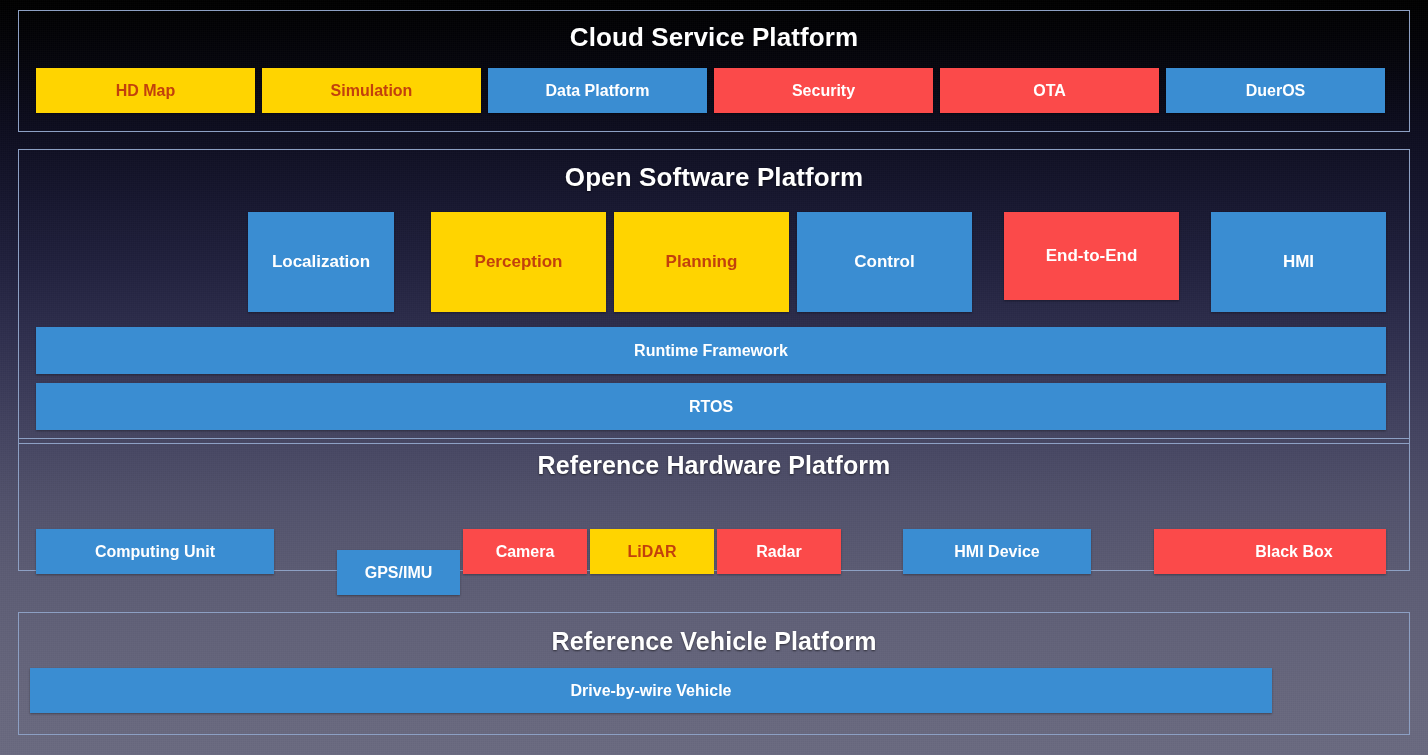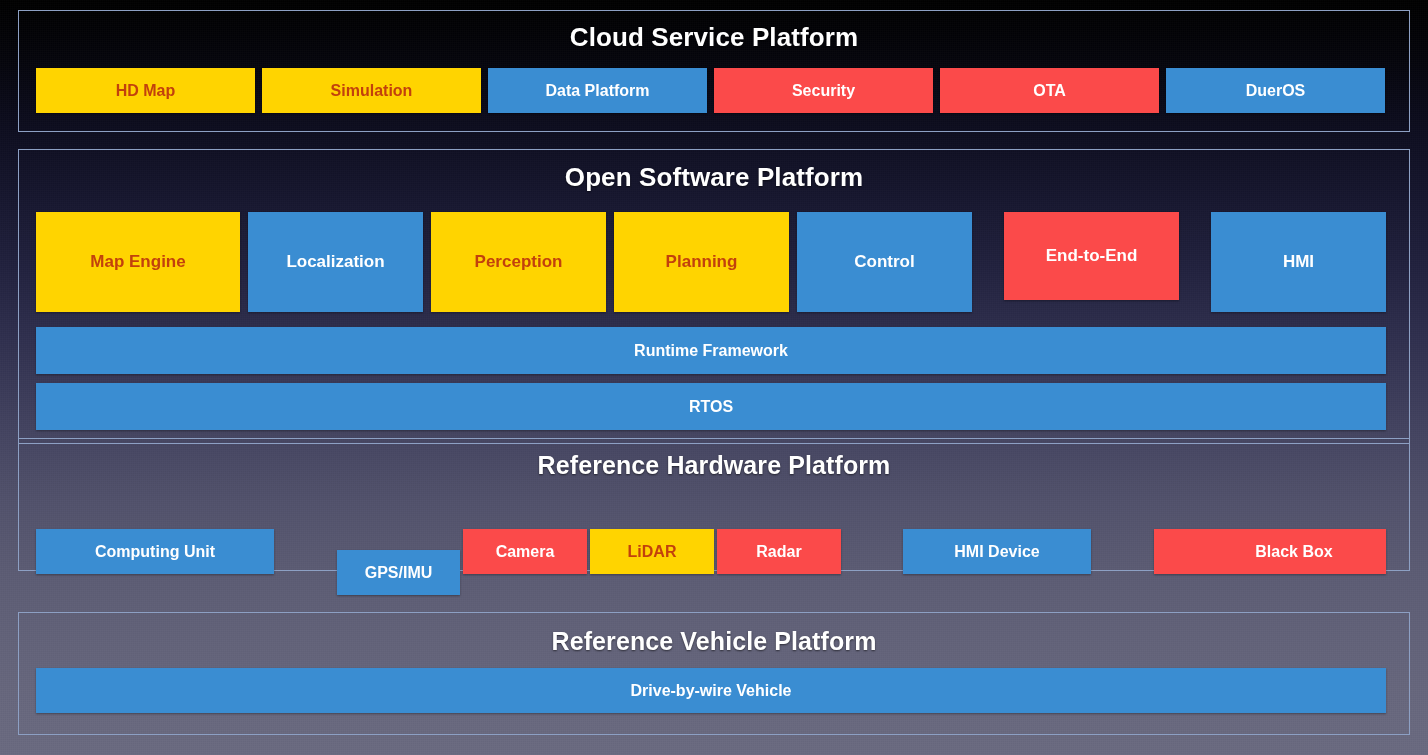--- a/index.html
+++ b/index.html
@@ -103,24 +103,21 @@
   <div class="box red lbl-16" style="left:940px; top:68px; width:219px; height:45px;">
     <span>OTA</span>
   </div>
   <div class="box blue lbl-16" style="left:1166px; top:68px; width:219px; height:45px;">
     <span>DuerOS</span>
   </div>
 
   <div class="panel" style="left:18px; top:149px; width:1392px; height:295px;">
     <div class="panel-title t-soft" style="top:12px;">Open Software Platform</div>
   </div>
-  <div class="box yellow lbl-17" style="left:36px; top:212px; width:204px; height:100px;">
-    <span>Map Engine</span>
-  </div>
-  <div class="box blue lbl-17" style="left:248px; top:212px; width:175px; height:100px;">
+  <div class="box blue lbl-17" style="left:248px; top:212px; width:146px; height:100px;">
     <span>Localization</span>
   </div>
   <div class="box yellow lbl-17" style="left:431px; top:212px; width:175px; height:100px;">
     <span>Perception</span>
   </div>
   <div class="box yellow lbl-17" style="left:614px; top:212px; width:175px; height:100px;">
     <span>Planning</span>
   </div>
   <div class="box blue lbl-17" style="left:797px; top:212px; width:175px; height:100px;">
     <span>Control</span>
@@ -159,17 +156,17 @@
   <div class="box blue lbl-16" style="left:903px; top:529px; width:188px; height:45px;">
     <span>HMI Device</span>
   </div>
   <div class="box red lbl-16" style="left:1154px; top:529px; width:232px; height:45px;padding-left:48px;">
     <span>Black Box</span>
   </div>
 
   <div class="panel" style="left:18px; top:612px; width:1392px; height:123px;">
     <div class="panel-title t-veh" style="top:14px;">Reference Vehicle Platform</div>
   </div>
-  <div class="box blue lbl-16" style="left:36px; top:668px; width:1350px; height:45px;">
+  <div class="box blue lbl-16" style="left:30px; top:668px; width:1242px; height:45px;">
     <span>Drive-by-wire Vehicle</span>
   </div>
 
 </div>
 
 </body></html>

